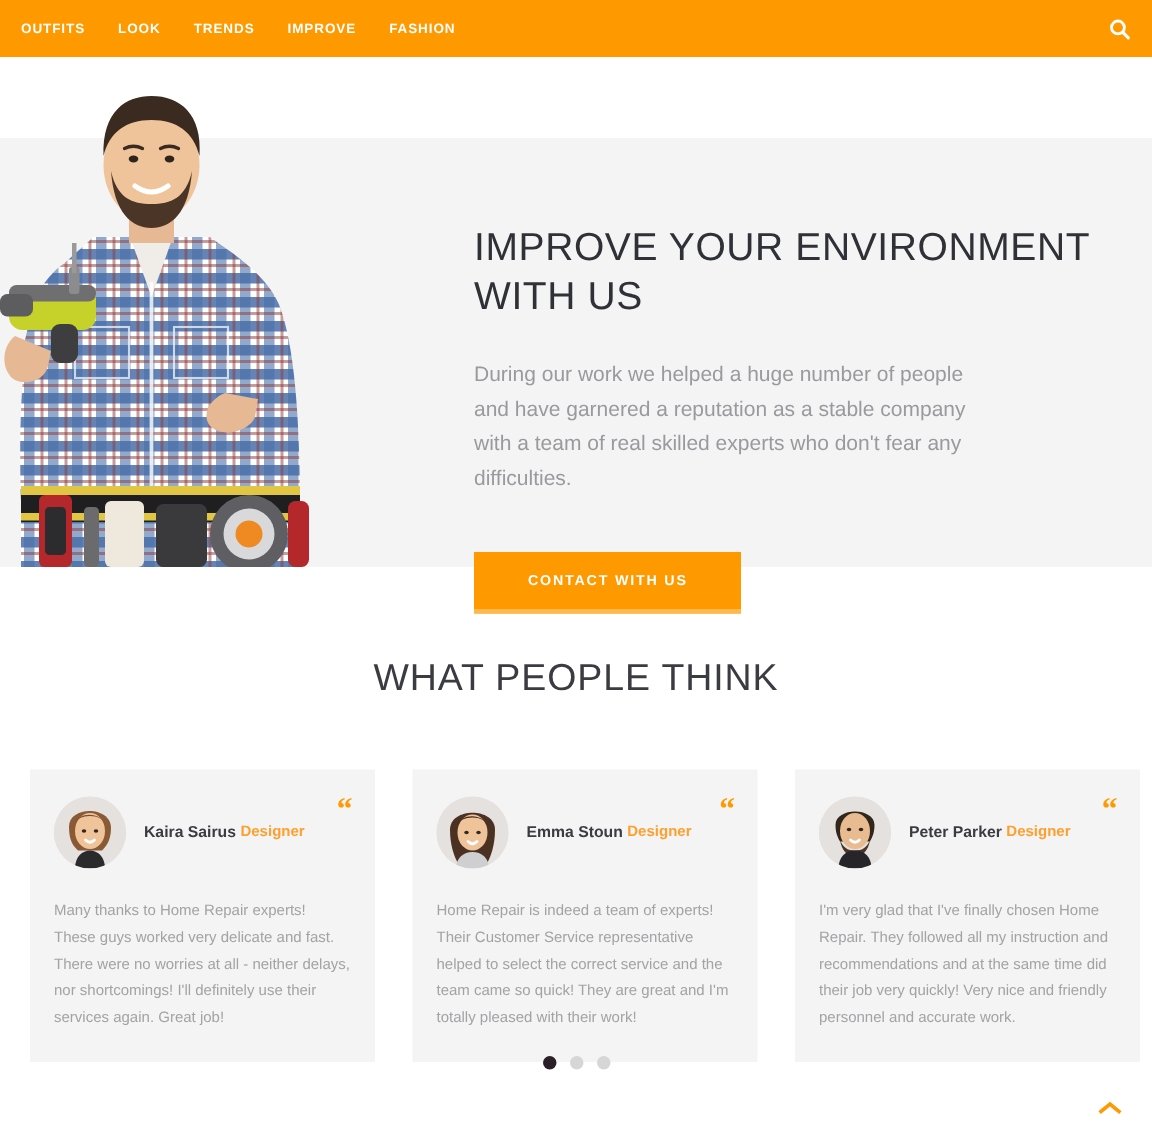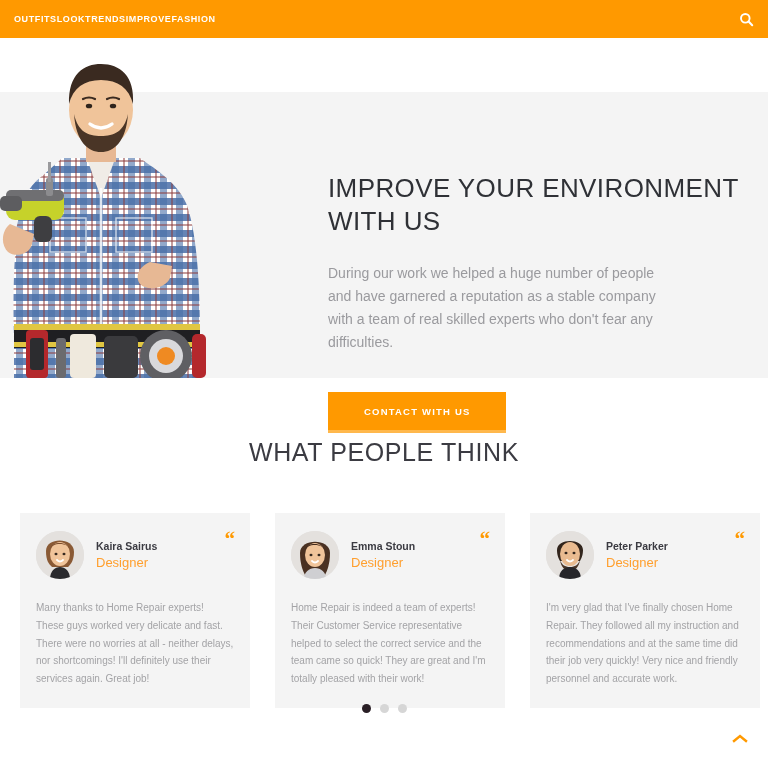--- a/index.html
+++ b/index.html
@@ -27,20 +27,21 @@
     height: 38px;
     background: #ff9900;
     display: flex;
     align-items: center;
     z-index: 40;
   }
   .nav-links {
     display: flex;
     align-items: center;
     margin-left: 14px;
+    gap: 22px;
   }
   .nav-link {
     color: #ffffff;
     font-size: 9px;
     font-weight: bold;
     letter-spacing: 0.6px;
     text-decoration: none;
     line-height: 38px;
     white-space: nowrap;
     cursor: pointer;
@@ -75,25 +76,24 @@
     left: 0; top: 0;
     width: 232px;
     height: 340px;
     overflow: hidden;
     z-index: 5;
   }
   .hero-photo svg { display: block; }
 
   .hero-content {
     position: absolute;
-    left: 328px;
+    left: 316px;
     top: 110px;
     width: 425px;
     z-index: 8;
-    margin-top: 24px;
   }
   .hero-title {
     font-size: 26px;
     font-weight: normal;
     color: #2f3136;
     letter-spacing: 0.4px;
     line-height: 1.28;
   }
   .hero-text {
     margin-top: 23px;
@@ -157,29 +157,30 @@
     gap: 12px;
   }
   .avatar {
     width: 48px; height: 48px;
     border-radius: 50%;
     overflow: hidden;
     flex: 0 0 48px;
     background: #e2e0de;
   }
   .avatar svg { display: block; }
-  .card-person { display: flex; flex-direction: column; gap: 3px; }
+  .card-person { display: flex; flex-direction: row; gap: 3px; }
   .card-name {
     font-size: 10.5px;
     font-weight: bold;
     color: #3b3b42;
   }
   .card-role {
-    font-size: 13px;
+    font-size: 10px;
     color: #ff9f2e;
+    font-weight: bold;
   }
   .quote-mark {
     position: absolute;
     top: 16px;
     right: 16px;
     color: #ff9900;
     font-size: 21px;
     font-weight: bold;
     font-family: "Liberation Serif", serif;
     line-height: 1;

